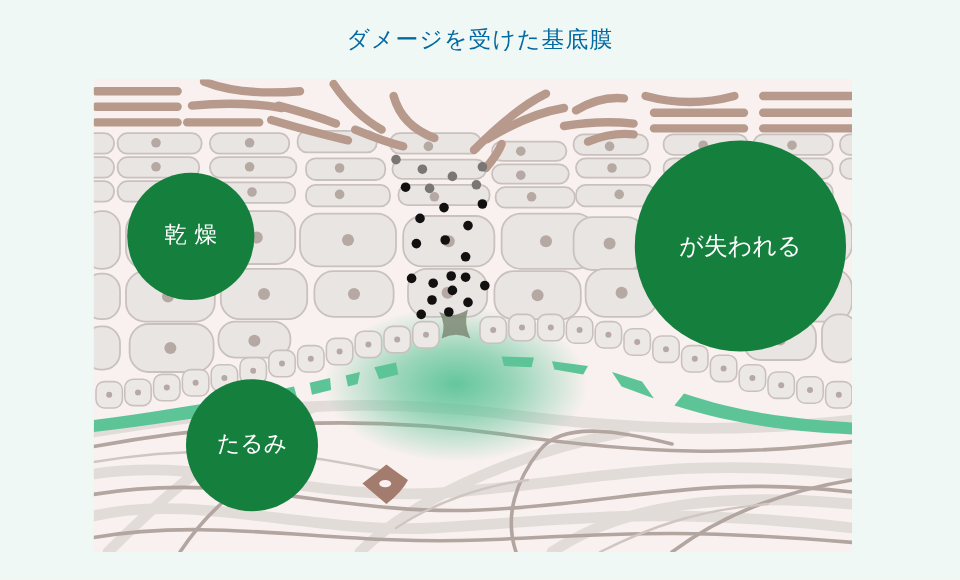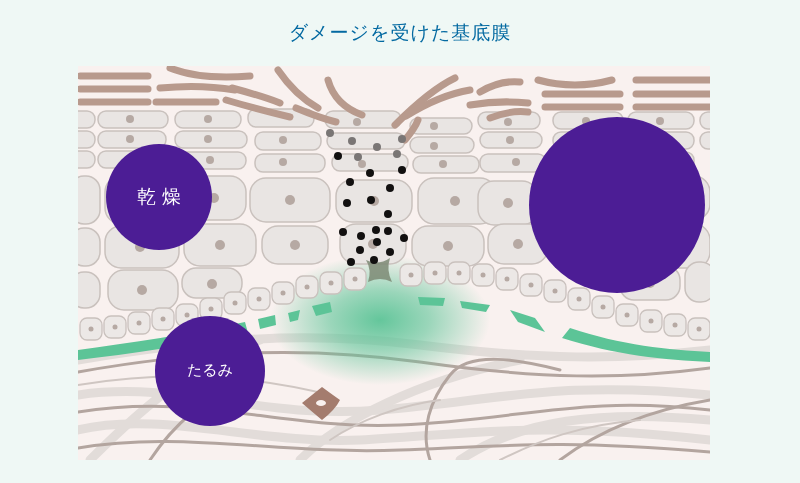--- a/index.html
+++ b/index.html
@@ -12,21 +12,21 @@
   .title {
     position: absolute; left: 0; top: 20px; width: 800px;
     text-align: center; font-size: 19px; color: #0369a1; letter-spacing: 1px;
   }
   .panel {
     position: absolute; left: 78px; top: 66px; width: 632px; height: 394px;
     background: #f9f1ef; overflow: hidden;
   }
   .panel svg { position: absolute; left: 0; top: 0; }
   .badge {
-    position: absolute; border-radius: 50%; background: #4c1d95;
+    position: absolute; border-radius: 50%; background: #15803d;
     color: #ffffff; display: flex; align-items: center; justify-content: center;
     text-align: center; line-height: 1.45;
   }
   .badge span { display: block; }
 </style>
 </head>
 <body>
 
 <div class="title">ダメージを受けた基底膜</div>
 
@@ -292,17 +292,18 @@
         <circle cx="351" cy="262" r="4"></circle>
           <circle cx="374" cy="260" r="4"></circle>
       </g>
     </g>
   </svg>
 
   <div class="badge" style="left:28px; top:78px; width:106px; height:106px; font-size:19px;">
     <span>乾 燥</span>
   </div>
   <div class="badge" style="left:451px; top:51px; width:176px; height:176px; font-size:20px; flex-direction:column;">
+    <span>が失われる</span>
   </div>
-  <div class="badge" style="left:77px; top:250px; width:110px; height:110px; font-size:15px;">
+  <div class="badge" style="left:77px; top:250px; width:110px; height:110px; font-size:19px;">
     <span>たるみ</span>
   </div>
 </div>
 
 </body></html>

